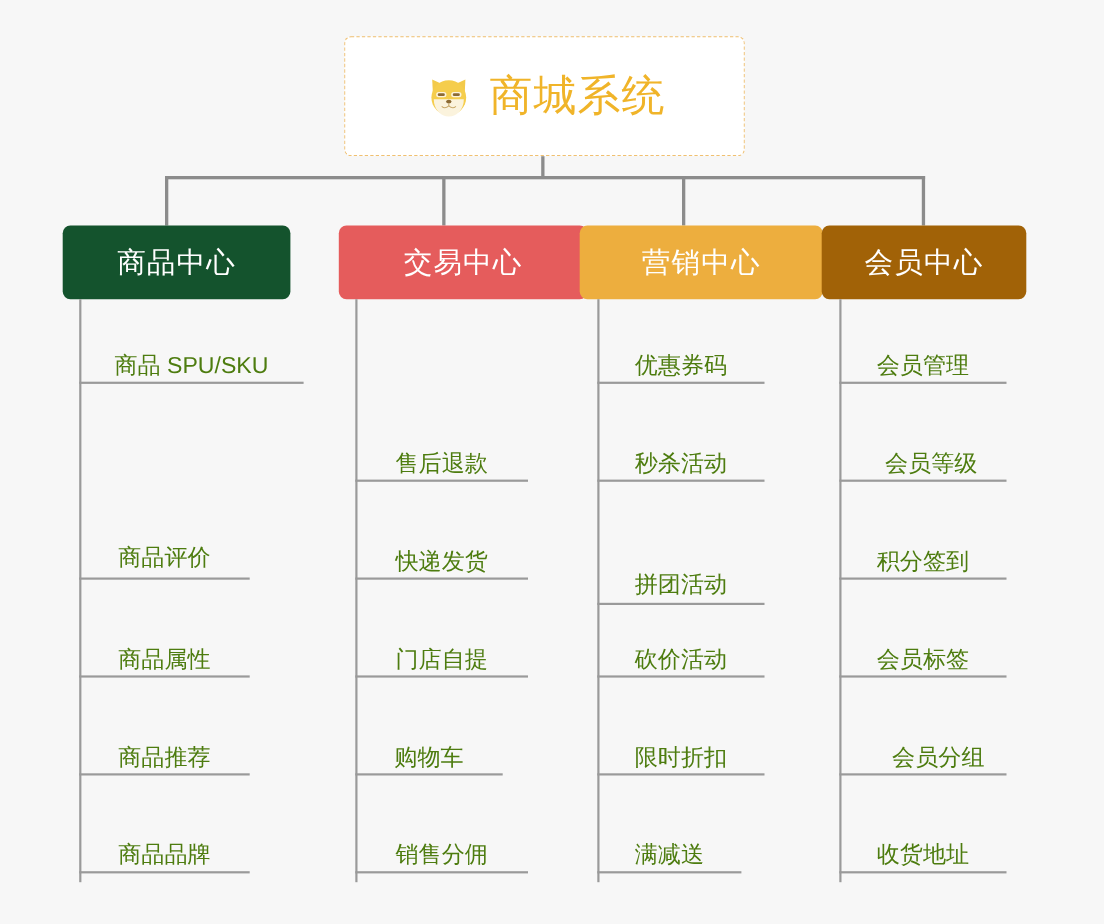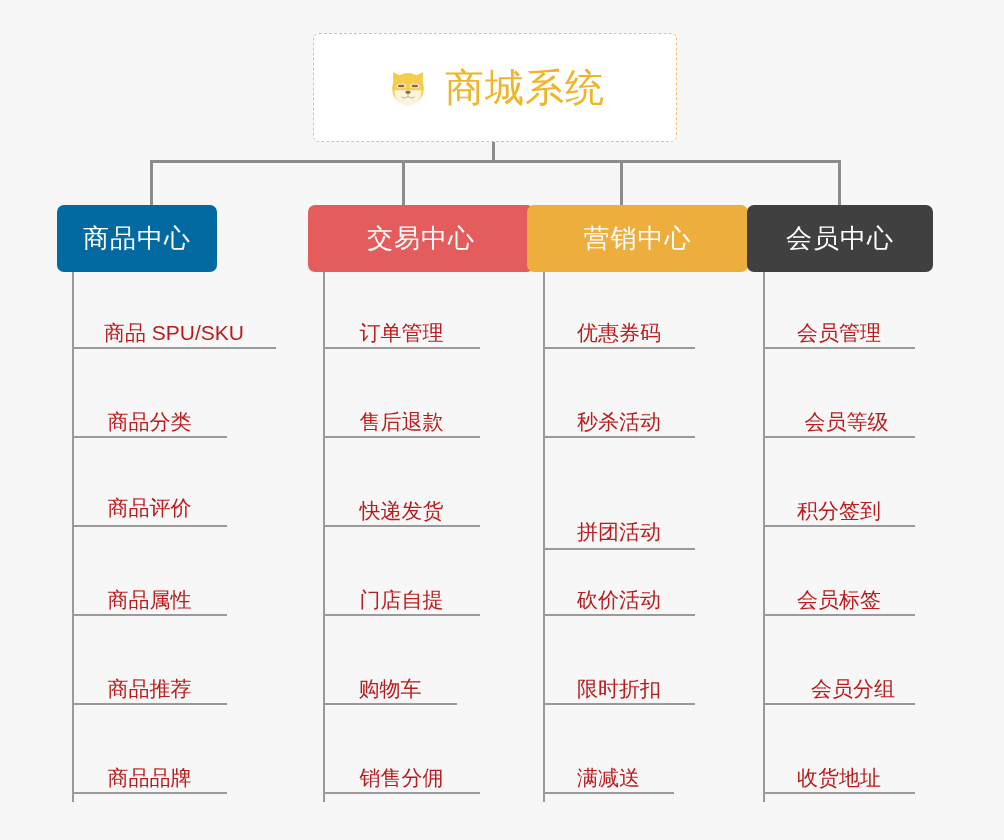--- a/index.html
+++ b/index.html
@@ -90,21 +90,21 @@
     box-sizing: border-box;
     border-bottom: 2px solid #9a9a9a;
     height: 34px;
     display: flex;
     align-items: flex-end;
     justify-content: center;
     padding-bottom: 2px;
   }
   .leaf-label {
     font-size: 21px;
-    color: #b91c1c;
+    color: #4d7c0f;
     white-space: nowrap;
     line-height: 1.15;
   }
 </style>
 </head>
 <body>
 
 <div id="stage">
 
   <div class="root-card">
@@ -136,50 +136,44 @@
 
   <div class="conn conn-v" style="left:492px; top:142px; height:20px;"></div>
 
   <div class="conn conn-h" style="left:150px; top:160px; width:691px;"></div>
 
   <div class="conn conn-v" style="left:150px; top:160px; height:45px;"></div>
   <div class="conn conn-v" style="left:402px; top:160px; height:45px;"></div>
   <div class="conn conn-v" style="left:620px; top:160px; height:45px;"></div>
   <div class="conn conn-v" style="left:838px; top:160px; height:45px;"></div>
 
-  <div class="cat-box" style="left:57px; width:160px; background:#0369a1;">
+  <div class="cat-box" style="left:57px; width:207px; background:#14532d;">
     <span>商品中心</span>
   </div>
   <div class="stem" style="left:72px; height:530px;"></div>
   <div class="leaf" style="left:72px; width:204px; top:315px;">
     <span class="leaf-label">商品 SPU/SKU</span>
   </div>
-  <div class="leaf" style="left:72px; width:155px; top:404px;">
-    <span class="leaf-label">商品分类</span>
-  </div>
   <div class="leaf" style="left:72px; width:155px; top:493px;align-items:center;">
     <span class="leaf-label">商品评价</span>
   </div>
   <div class="leaf" style="left:72px; width:155px; top:582px;">
     <span class="leaf-label">商品属性</span>
   </div>
   <div class="leaf" style="left:72px; width:155px; top:671px;">
     <span class="leaf-label">商品推荐</span>
   </div>
   <div class="leaf" style="left:72px; width:155px; top:760px;">
     <span class="leaf-label">商品品牌</span>
   </div>
 
   <div class="cat-box" style="left:308px; width:226px; background:#e55c5c;">
     <span>交易中心</span>
   </div>
   <div class="stem" style="left:323px; height:530px;"></div>
-  <div class="leaf" style="left:323px; width:157px; top:315px;">
-    <span class="leaf-label">订单管理</span>
-  </div>
   <div class="leaf" style="left:323px; width:157px; top:404px;">
     <span class="leaf-label">售后退款</span>
   </div>
   <div class="leaf" style="left:323px; width:157px; top:493px;">
     <span class="leaf-label">快递发货</span>
   </div>
   <div class="leaf" style="left:323px; width:157px; top:582px;">
     <span class="leaf-label">门店自提</span>
   </div>
   <div class="leaf" style="left:323px; width:134px; top:671px;">
@@ -205,21 +199,21 @@
   <div class="leaf" style="left:543px; width:152px; top:582px;">
     <span class="leaf-label">砍价活动</span>
   </div>
   <div class="leaf" style="left:543px; width:152px; top:671px;">
     <span class="leaf-label">限时折扣</span>
   </div>
   <div class="leaf" style="left:543px; width:131px; top:760px;">
     <span class="leaf-label">满减送</span>
   </div>
 
-  <div class="cat-box" style="left:747px; width:186px; background:#404040;">
+  <div class="cat-box" style="left:747px; width:186px; background:#a16207;">
     <span>会员中心</span>
   </div>
   <div class="stem" style="left:763px; height:530px;"></div>
   <div class="leaf" style="left:763px; width:152px; top:315px;">
     <span class="leaf-label">会员管理</span>
   </div>
   <div class="leaf" style="left:763px; width:152px; top:404px;padding-left:15px;">
     <span class="leaf-label">会员等级</span>
   </div>
   <div class="leaf" style="left:763px; width:152px; top:493px;">

